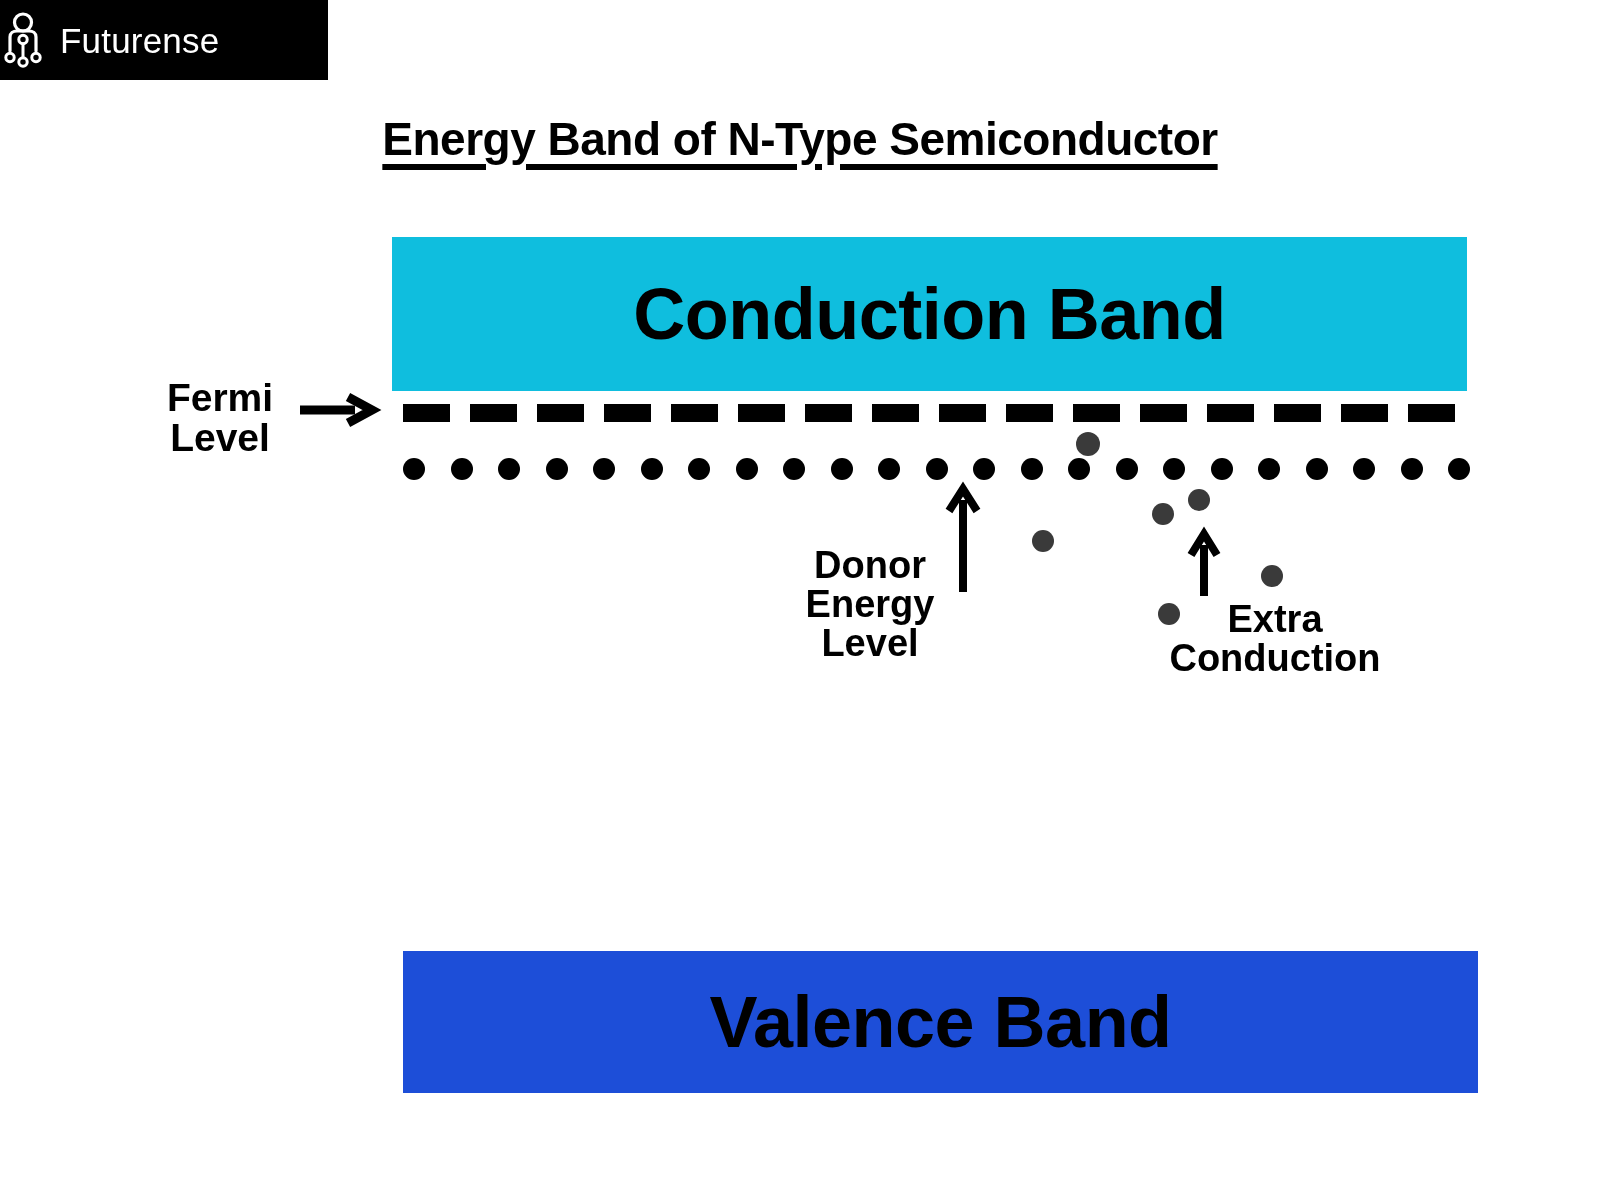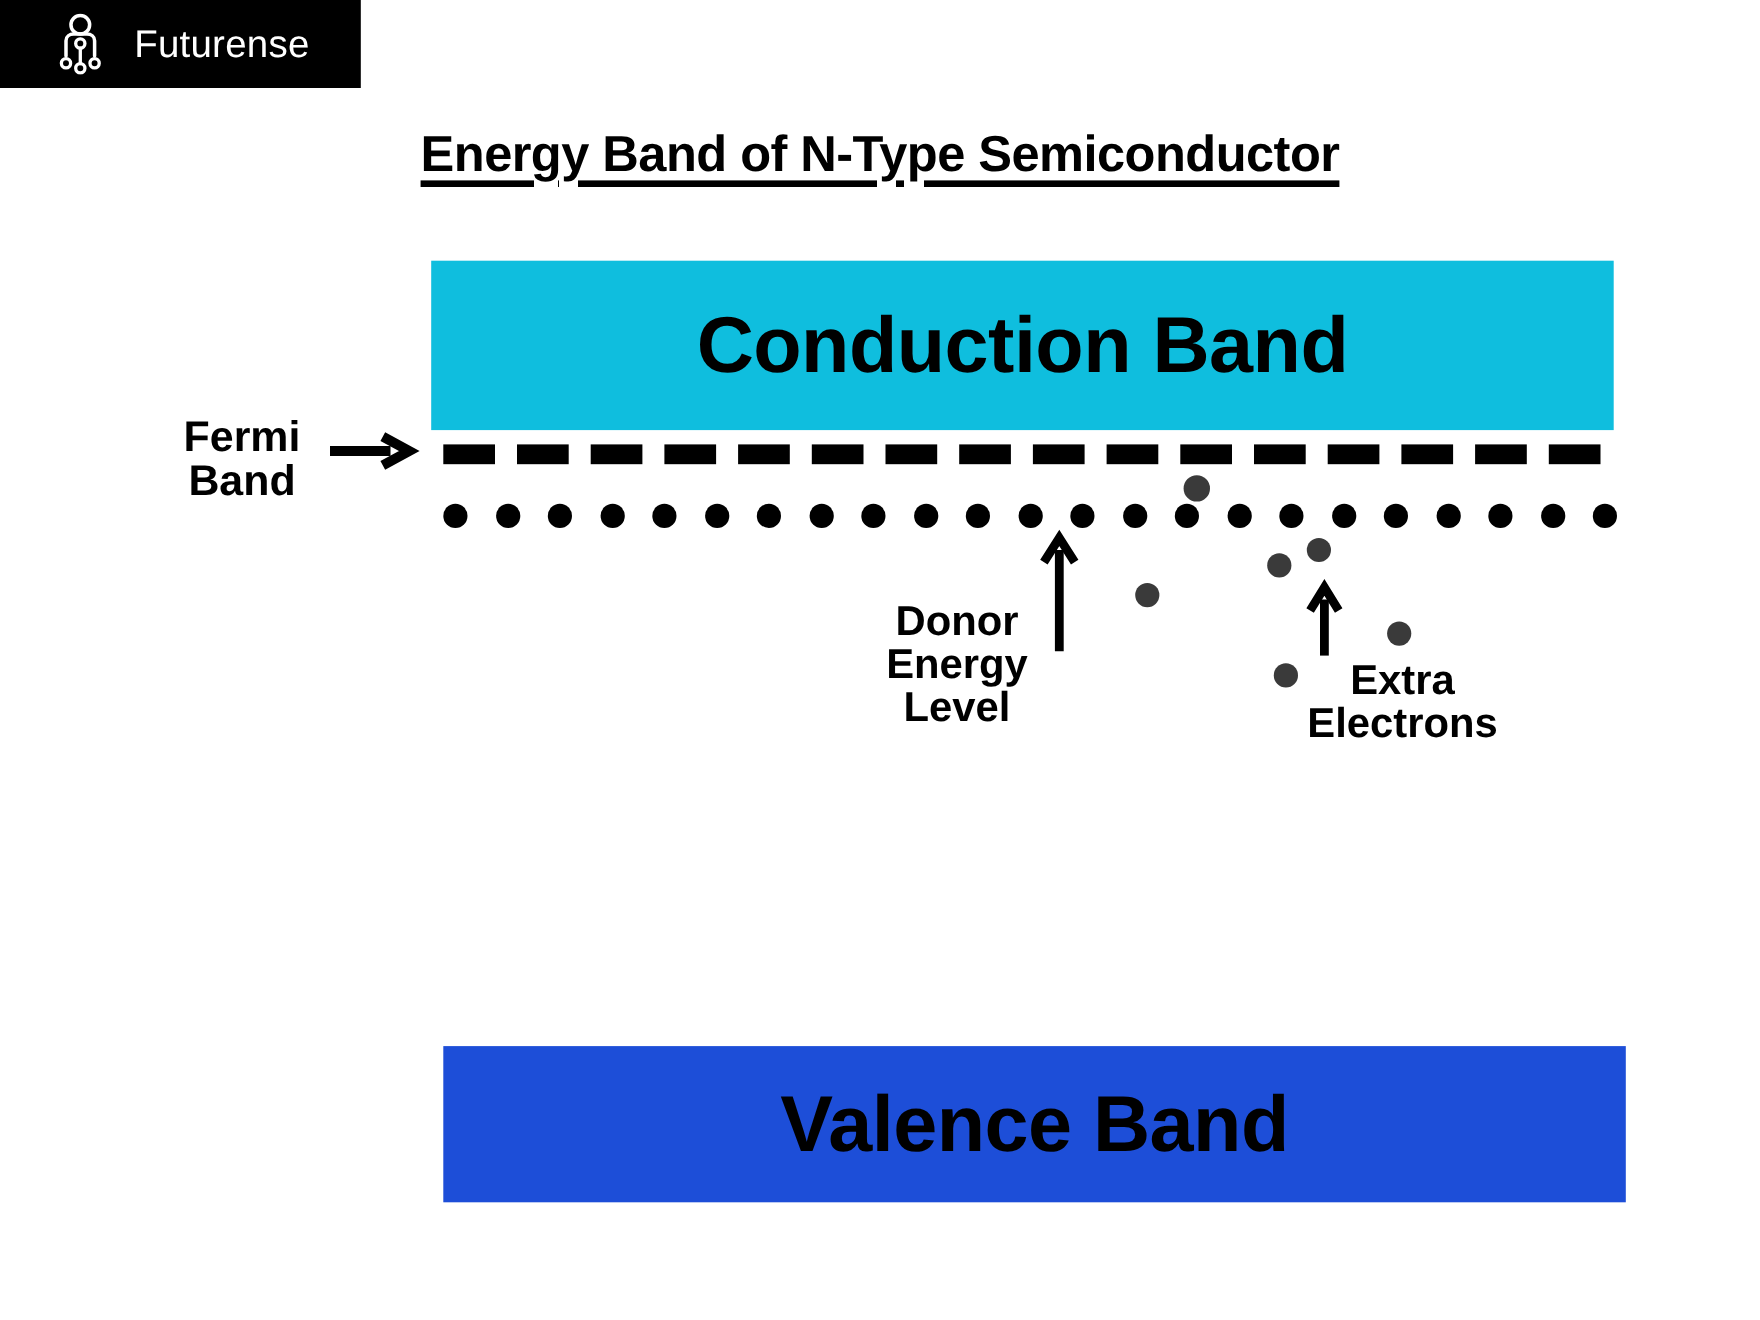--- a/index.html
+++ b/index.html
@@ -19,22 +19,21 @@
   
   #logo-badge {
     position: absolute;
     left: 0;
     top: 0;
     width: 328px;
     height: 80px;
     background: #000000;
     display: flex;
     align-items: center;
-    gap: 26px;
-    padding-left: 50px;
+    gap: 14px;
     box-sizing: border-box;
   }
   #logo-mark { display:block; }
   #logo-wordmark {
     color: #ffffff;
     font-family: "Liberation Sans", sans-serif;
     font-size: 35px;
     font-weight: 500;
     letter-spacing: 0.2px;
     line-height: 1;
@@ -255,22 +254,22 @@
     <path d="M949 511 L963 489 L977 511" stroke="#000000" stroke-width="8" fill="none" stroke-linejoin="miter" stroke-linecap="butt"></path>
   </g>
 
   <g>
     <path d="M1204 596 V545" stroke="#000000" stroke-width="8" stroke-linecap="butt"></path>
     <path d="M1191 555 L1204 534 L1217 555" stroke="#000000" stroke-width="8" fill="none" stroke-linejoin="miter" stroke-linecap="butt"></path>
   </g>
 </svg>
 
 <div class="callout-label" id="fermi-label">Fermi
-Band</div>
+Level</div>
 <div class="callout-label" id="donor-label">Donor
 Energy
 Level</div>
 <div class="callout-label" id="extra-label">Extra
-Electrons</div>
+Conduction</div>
 
 <div class="band" id="valence-band" style="background:#1d4ed8;">
   <span class="band-label">Valence Band</span>
 </div>
 
 </body></html>

